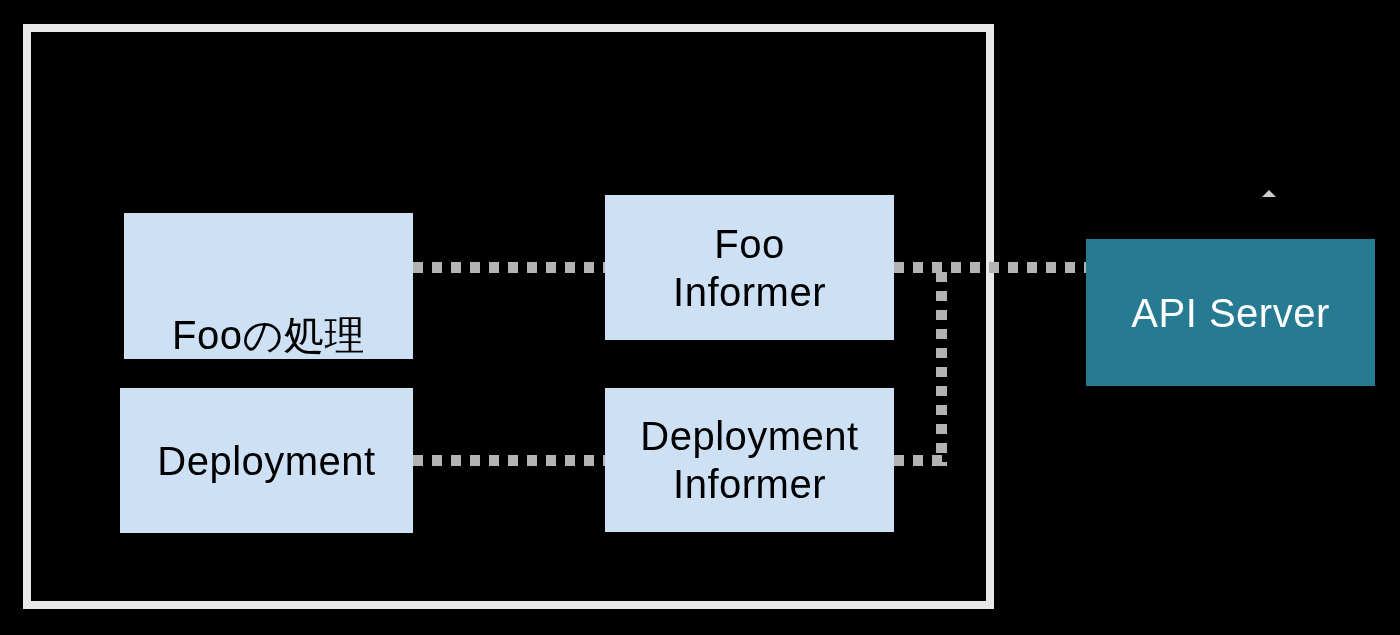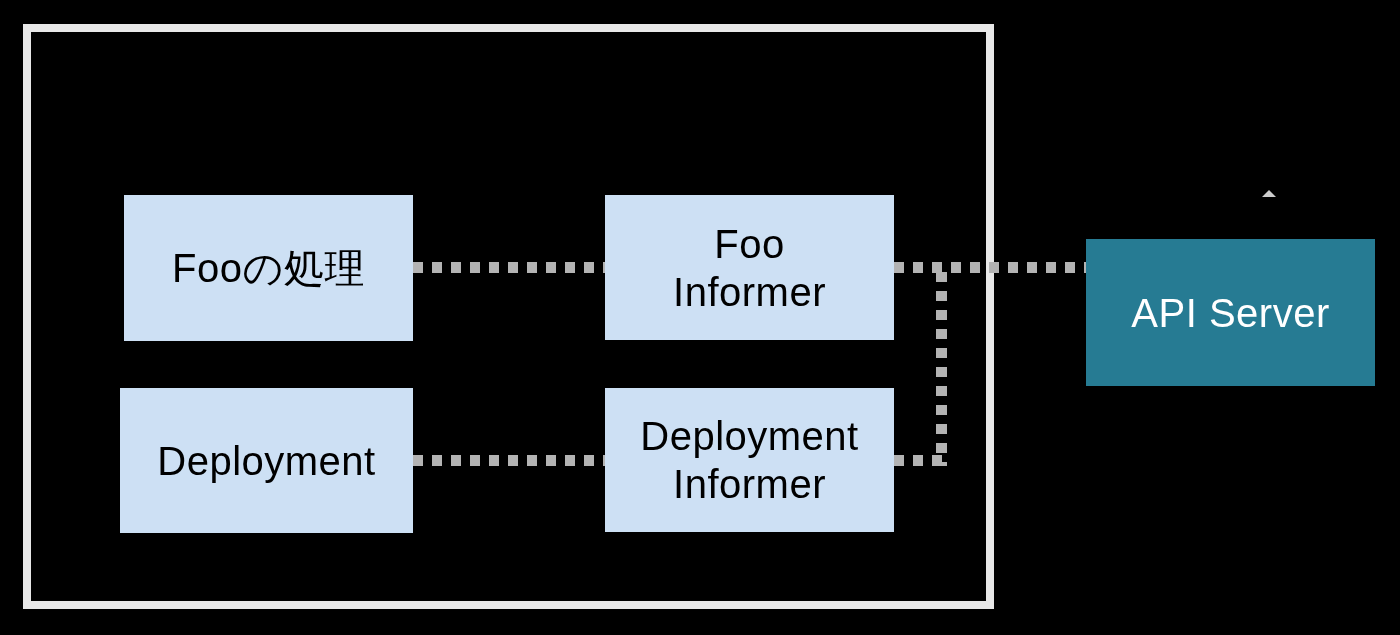--- a/index.html
+++ b/index.html
@@ -35,21 +35,21 @@
     text-align: center;
     font-size: 40px;
     line-height: 48px;
     z-index: 3;
     letter-spacing: 0.5px;
   }
   .node .line {
     display: block;
     white-space: nowrap;
   }
-  .n-foo-process        { left: 124px; top: 195px; width: 289px; height: 146px; }
+  .n-foo-process        { left: 124px; top: 213px; width: 289px; height: 146px; justify-content: flex-end; }
   .n-foo-informer       { left: 605px; top: 195px; width: 289px; height: 145px; }
   .n-deployment-process { left: 120px; top: 388px; width: 293px; height: 145px; }
   .n-deployment-informer{ left: 605px; top: 388px; width: 289px; height: 144px; }
   .n-api-server         { left: 1086px; top: 195px; width: 289px; height: 147px; }
 
   .connector {
     position: absolute;
     z-index: 2;
   }
   .connector.h {

